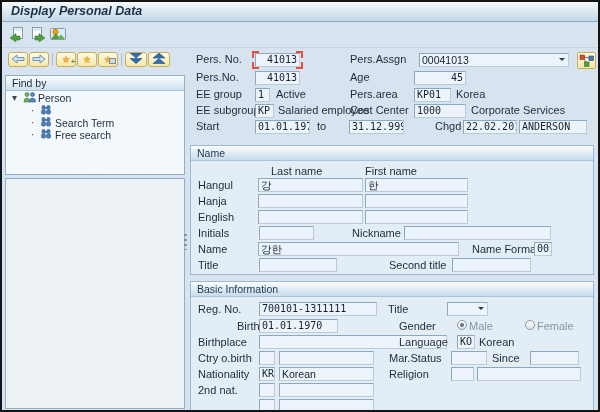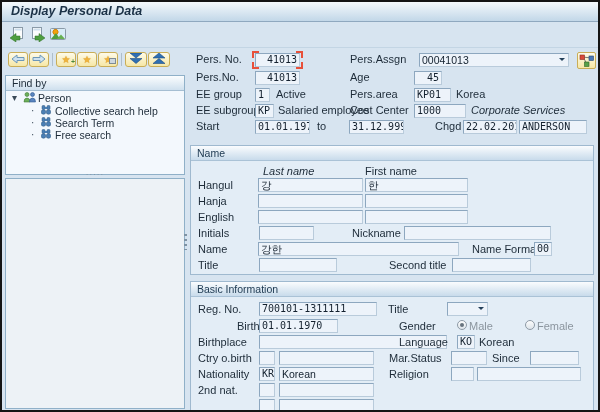--- a/index.html
+++ b/index.html
@@ -147,21 +147,20 @@
         <span class="bullet" style="left:25px;top:0;">·</span>
         <span style="position:absolute;left:35px;top:0;">
           <svg width="10" height="10" viewBox="0 0 10 10">
               <rect x="1" y="0.5" width="3" height="4" rx="1" fill="#4a7fb5" stroke="#2a557f" stroke-width="0.5"></rect>
               <rect x="6" y="0.5" width="3" height="4" rx="1" fill="#4a7fb5" stroke="#2a557f" stroke-width="0.5"></rect>
               <circle cx="2.5" cy="7" r="2.3" fill="#4a7fb5" stroke="#2a557f" stroke-width="0.5"></circle>
               <circle cx="7.5" cy="7" r="2.3" fill="#4a7fb5" stroke="#2a557f" stroke-width="0.5"></circle>
               <rect x="4" y="2" width="2" height="2" fill="#4a7fb5"></rect>
             </svg>
         </span>
-        <span style="position:absolute;left:49px;top:0;">Collective search help</span>
       </div>
       <div class="trow" style="left:0;top:41px;width:100%;">
         <span class="bullet" style="left:25px;top:0;">·</span>
         <span style="position:absolute;left:35px;top:0;">
           <svg width="10" height="10" viewBox="0 0 10 10">
               <rect x="1" y="0.5" width="3" height="4" rx="1" fill="#4a7fb5" stroke="#2a557f" stroke-width="0.5"></rect>
               <rect x="6" y="0.5" width="3" height="4" rx="1" fill="#4a7fb5" stroke="#2a557f" stroke-width="0.5"></rect>
               <circle cx="2.5" cy="7" r="2.3" fill="#4a7fb5" stroke="#2a557f" stroke-width="0.5"></circle>
               <circle cx="7.5" cy="7" r="2.3" fill="#4a7fb5" stroke="#2a557f" stroke-width="0.5"></circle>
               <rect x="4" y="2" width="2" height="2" fill="#4a7fb5"></rect>
@@ -214,57 +213,57 @@
             <rect x="11" y="3" width="4.5" height="4.5" fill="#4a78b8" stroke="#24466e" stroke-width="0.6"></rect>
             <rect x="6.5" y="9" width="4.5" height="4.5" fill="#58a048" stroke="#2f6626" stroke-width="0.6"></rect>
           </svg>
       </span>
     </div>
 
     <div class="hrow" style="top:22px;">
       <span class="lbl" style="left:7px;">Pers.No.</span>
       <span class="fld num" style="left:66px;width:45px;">41013</span>
       <span class="lbl" style="left:161px;">Age</span>
-      <span class="fld num" style="left:225px;width:28px;">45</span>
+      <span class="fld num" style="left:225px;width:52px;">45</span>
     </div>
 
     <div class="hrow" style="top:39px;">
       <span class="lbl" style="left:7px;">EE group</span>
       <span class="fld" style="left:66px;width:15px;">1</span>
       <span class="txt" style="left:87px;">Active</span>
       <span class="lbl" style="left:161px;">Pers.area</span>
       <span class="fld" style="left:225px;width:37px;">KP01</span>
       <span class="txt" style="left:267px;">Korea</span>
     </div>
 
     <div class="hrow" style="top:55px;">
       <span class="lbl" style="left:7px;">EE subgroup</span>
       <span class="fld" style="left:66px;width:19px;">KP</span>
       <span class="txt" style="left:89px;">Salaried employee</span>
       <span class="lbl" style="left:161px;">Cost Center</span>
       <span class="fld" style="left:225px;width:52px;">1000</span>
-      <span class="txt" style="left:282px;font-style:italic;">Corporate Services</span>
+      <span class="txt" style="left:282px;">Corporate Services</span>
     </div>
 
     <div class="hrow" style="top:71px;">
       <span class="lbl" style="left:7px;">Start</span>
       <span class="fld" style="left:66px;width:55px;">01.01.1970</span>
       <span class="txt" style="left:128px;">to</span>
       <span class="fld" style="left:160px;width:55px;">31.12.9999</span>
       <span class="lbl" style="left:246px;">Chgd</span>
       <span class="fld" style="left:274px;width:54px;">22.02.2012</span>
       <span class="fld" style="left:330px;width:68px;">ANDERSON</span>
     </div>
   </div>
 
   <div class="gbox" style="left:188px;top:143px;height:130px;">
     <div class="ghead">
       <span>Name</span>
     </div>
-    <span class="lbl" style="left:72px;top:19px;font-style:italic;">Last name</span>
+    <span class="lbl" style="left:80px;top:19px;">Last name</span>
     <span class="lbl" style="left:174px;top:19px;">First name</span>
 
     <span class="lbl" style="left:7px;top:33px;">Hangul</span>
     <span class="fld sans" style="left:67px;top:32px;width:105px;">강</span>
     <span class="fld sans" style="left:174px;top:32px;width:103px;">한</span>
 
     <span class="lbl" style="left:7px;top:49px;">Hanja</span>
     <span class="fld sans" style="left:67px;top:48px;width:105px;"></span>
     <span class="fld sans" style="left:174px;top:48px;width:103px;"></span>
 

